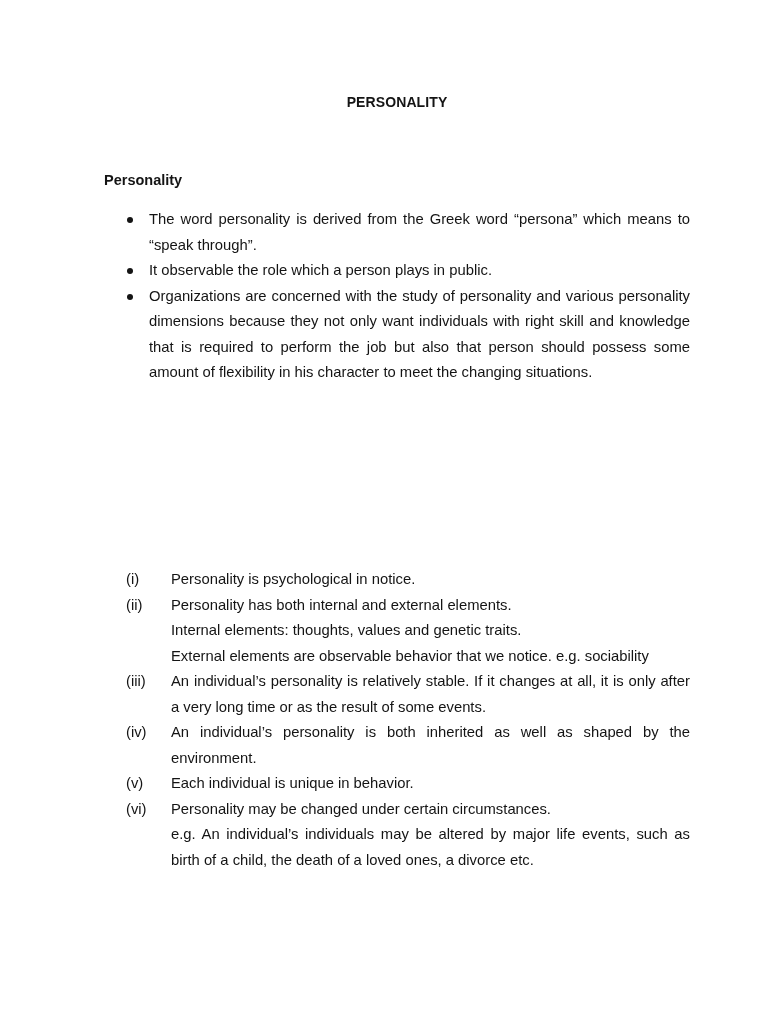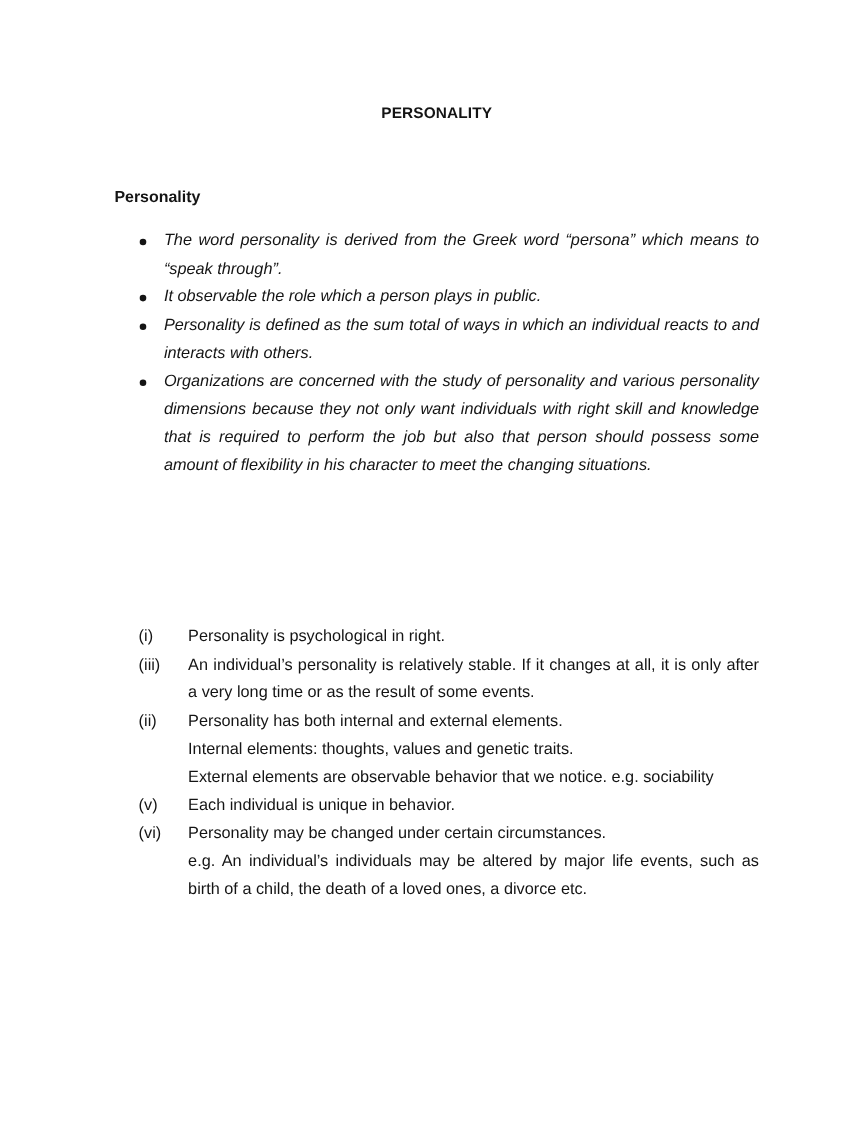--- a/index.html
+++ b/index.html
@@ -14,21 +14,21 @@
       font-weight: bold; font-size: 14px; letter-spacing: 0.1px;
     }
     .heading {
       position: absolute; left: 91px; font-weight: bold; font-size: 14.5px;
     }
     .para {
       font-size: 14.8px; line-height: 25.5px; text-align: justify;
       text-align-last: left;
     }
     .bullets { position: absolute; left: 91px; top: 207px; width: 586px; margin: 0; padding: 0; list-style: none; }
-    .bullets li { position: relative; padding-left: 45px; font-style: italic; }
+    .bullets li { position: relative; padding-left: 45px; }
     .bullets li .dot {
       position: absolute; left: 23px; top: 10px; width: 6px; height: 6px;
       border-radius: 50%; background: #141414;
     }
     .numlist { position: absolute; left: 91px; top: 567px; width: 586px; margin: 0; padding: 0; list-style: none; }
     .numlist li { position: relative; padding-left: 67px; }
     .numlist li .num { position: absolute; left: 22px; top: 0; }
     .sub { display: block; }
   </style>
 </head>
@@ -43,43 +43,43 @@
     <li class="para">
       <span class="dot"></span>
       <span>The word personality is derived from the Greek word “persona” which means to “speak through”.</span>
     </li>
     <li class="para">
       <span class="dot"></span>
       <span>It observable the role which a person plays in public.</span>
     </li>
     <li class="para">
       <span class="dot"></span>
-      <span>Personality is defined as the sum total of ways in which an individual reacts to and interacts with others.</span>
-    </li>
-    <li class="para">
-      <span class="dot"></span>
       <span>Organizations are concerned with the study of personality and various personality dimensions because they not only want individuals with right skill and knowledge that is required to perform the job but also that person should possess some amount of flexibility in his character to meet the changing situations.</span>
     </li>
   </ul>
 
 
   <ol class="numlist">
     <li class="para">
       <span class="num">(i)</span>
-      <span>Personality is psychological in right.</span>
+      <span>Personality is psychological in notice.</span>
+    </li>
+    <li class="para">
+      <span class="num">(ii)</span>
+      <span class="sub">Personality has both internal and external elements.</span>
+      <span class="sub">Internal elements: thoughts, values and genetic traits.</span>
+      <span class="sub">External elements are observable behavior that we notice. e.g. sociability</span>
     </li>
     <li class="para">
       <span class="num">(iii)</span>
       <span>An individual’s personality is relatively stable. If it changes at all, it is only after a very long time or as the result of some events.</span>
     </li>
     <li class="para">
-      <span class="num">(ii)</span>
-      <span class="sub">Personality has both internal and external elements.</span>
-      <span class="sub">Internal elements: thoughts, values and genetic traits.</span>
-      <span class="sub">External elements are observable behavior that we notice. e.g. sociability</span>
+      <span class="num">(iv)</span>
+      <span>An individual’s personality is both inherited as well as shaped by the environment.</span>
     </li>
     <li class="para">
       <span class="num">(v)</span>
       <span>Each individual is unique in behavior.</span>
     </li>
     <li class="para">
       <span class="num">(vi)</span>
       <span class="sub">Personality may be changed under certain circumstances.</span>
       <span class="sub">e.g. An individual’s individuals may be altered by major life events, such as birth of a child, the death of a loved ones, a divorce etc.</span>
     </li>

